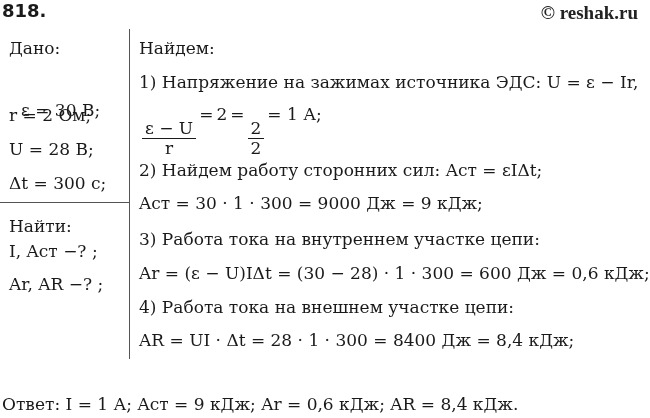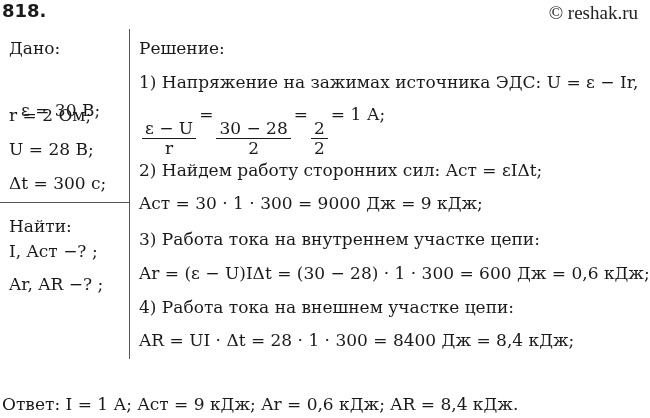--- a/index.html
+++ b/index.html
@@ -1,20 +1,20 @@
 <!DOCTYPE html>
 <html><head>
 <meta charset="utf-8">
 <style>
   html, body { margin:0; padding:0; background:#ffffff; }
   body { width:650px; height:418px; position:relative; overflow:hidden;
          font-family:"DejaVu Serif", "Liberation Serif", serif; color:#1a1a1a; }
   .abs { position:absolute; white-space:nowrap; }
   .num { left:2px; top:0px; font-family:"DejaVu Sans", sans-serif; font-weight:bold; font-size:18px; }
-  .wm { right:12px; top:2px; font-family:"Liberation Serif", serif; font-size:19px; color:#222; }
+  .wm { right:12px; top:2px; font-family:"Liberation Serif", serif; font-size:19px; color:#222;font-weight:bold; }
   .vline { position:absolute; left:129px; top:29px; width:1px; height:330px; background:#555; }
   .hline { position:absolute; left:0px; top:202px; width:130px; height:1px; background:#555; }
   .t { font-size:17px; line-height:20px; }
   .frac { display:inline-block; vertical-align:middle; text-align:center; margin:0 3px; }
   .frac span { display:block; line-height:19px; font-size:17px; }
   .frac .top { border-bottom:1px solid #1a1a1a; padding:0 3px;margin-top:48px; }
 </style>
 </head>
 <body>
 
@@ -27,31 +27,30 @@
 <div class="abs t" style="left:9px;top:38px;">Дано:</div>
 <div class="abs t" style="left:21px;top:72px;margin-top:28px;">ε = 30  В;</div>
 <div class="abs t" style="left:9px;top:105px;">r = 2 Ом;</div>
 <div class="abs t" style="left:9px;top:139px;">U = 28 В;</div>
 <div class="abs t" style="left:9px;top:173px;">Δt = 300 с;</div>
 
 <div class="abs t" style="left:9px;top:208px;margin-top:8px;">Найти:</div>
 <div class="abs t" style="left:9px;top:241px;">I, Aст −? ;</div>
 <div class="abs t" style="left:9px;top:274px;">Ar, AR −? ;</div>
 
-<div class="abs t" style="left:139px;top:38px;">Решение:</div>
+<div class="abs t" style="left:139px;top:38px;">Найдем:</div>
 <div class="abs t" style="left:139px;top:72px;">1) Напряжение на зажимах источника ЭДС: U = ε − Ir,</div>
 
 <div class="abs t" style="left:139px;top:92px;display:flex;align-items:center;height:44px;">
   <span class="frac">
     <span class="top">ε − U</span>
     <span>r</span>
   </span>
   <span>=</span>
   <span class="frac">
-    <span class="top">30 − 28</span>
     <span>2</span>
   </span>
   <span>=</span>
   <span class="frac">
     <span class="top">2</span>
     <span>2</span>
   </span>
   <span>= 1 А;</span>
 </div>
 

